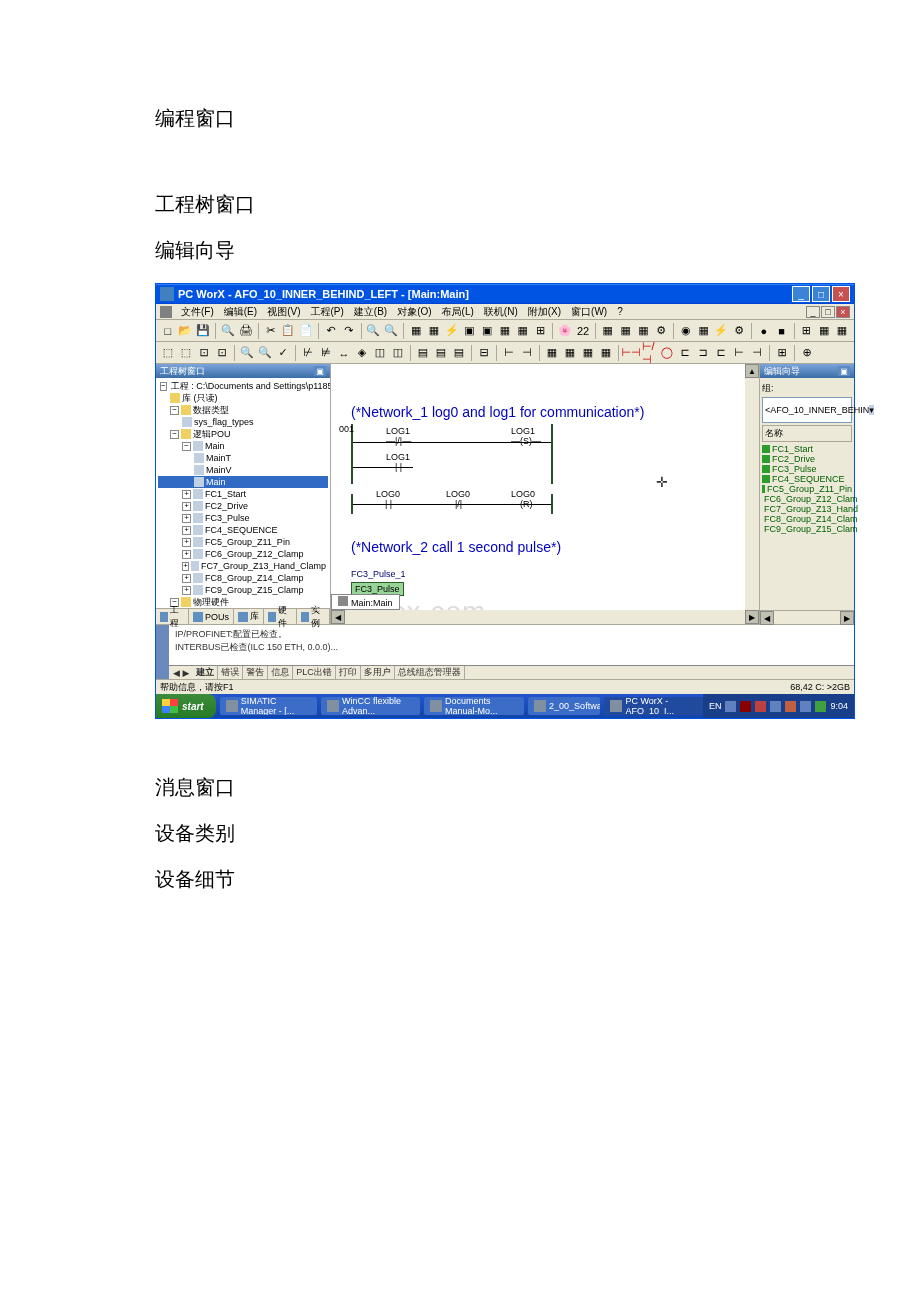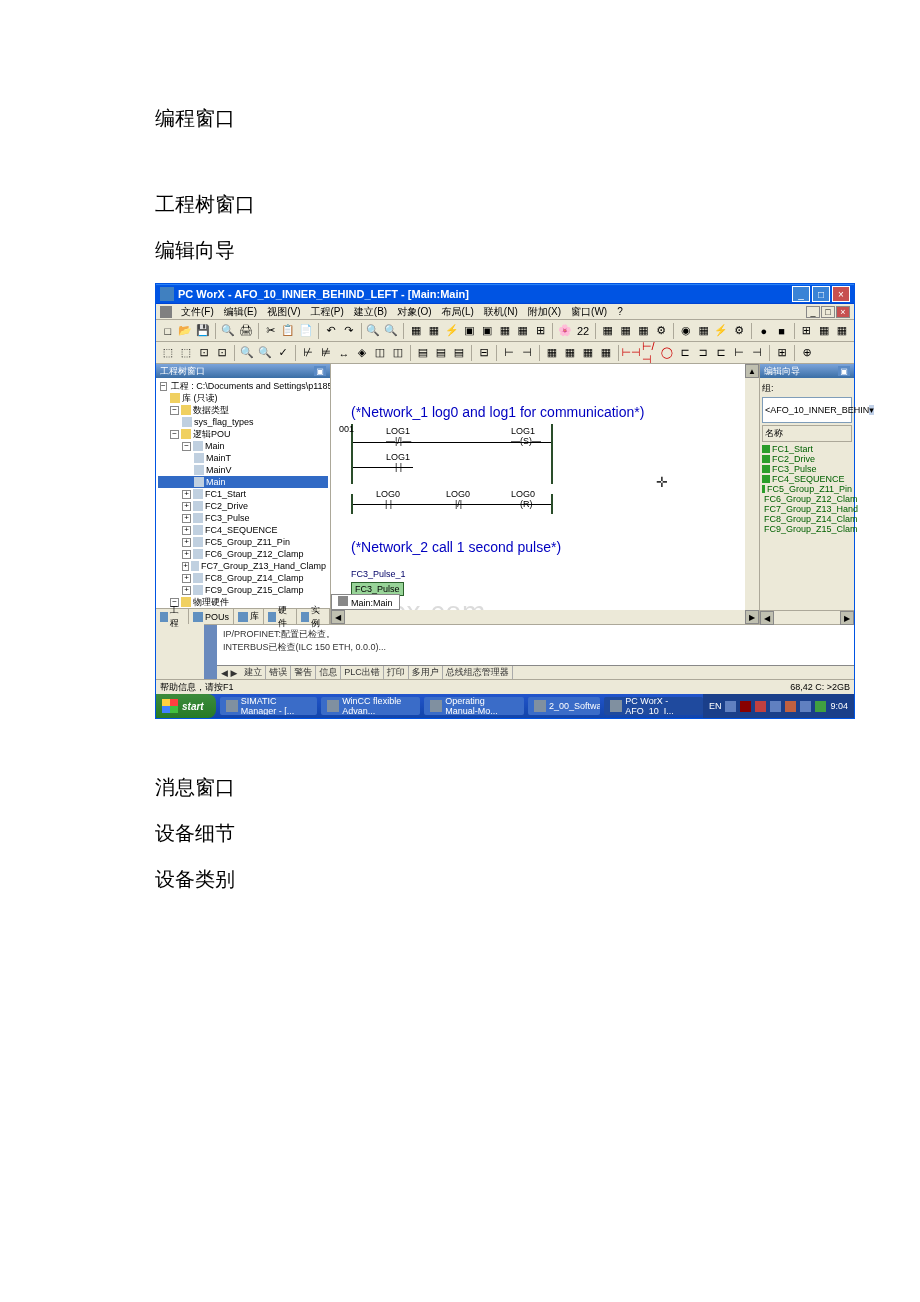--- a/index.html
+++ b/index.html
@@ -54,21 +54,21 @@
     .scroll-btn { width: 14px; height: 14px; background: #c0c0b0; border: 1px solid #888; font-size: 8px; display: flex; align-items: center; justify-content: center; }
     .editor-tabs { position: absolute; bottom: 14px; left: 0; display: flex; height: 16px; background: #737373; }
     .editor-tab { padding: 1px 6px; border: 1px solid #888; background: #fff; font-size: 9px; }
     .right-panel { width: 95px; background: #ece9d8; border-left: 1px solid #aca899; display: flex; flex-direction: column; }
     .right-content { flex: 1; padding: 2px; font-size: 9px; }
     .right-combo { width: 100%; border: 1px solid #7f9db9; background: #fff; font-size: 9px; height: 25px; display: flex; align-items: center; padding: 12px 2px; }
     .right-combo .dd { margin-left: auto; width: 12px; background: #c0d0e8; text-align: center; }
     .right-label { color: #000; margin: 2px 0; }
     .right-list-item { display: flex; align-items: center; color: #006000; }
     .right-list-item .ico { width: 8px; height: 8px; background: #2a9d2a; margin-right: 2px; }
-    .message-panel { height: 55px; background: #fff; border-top: 1px solid #aca899; display: flex; margin-left: 48px; }
+    .message-panel { height: 55px; background: #fff; border-top: 1px solid #aca899; display: flex; }
     .msg-vtabs { width: 13px; background: #6a8abd; display: flex; flex-direction: column; }
     .msg-content { flex: 1; padding: 3px 6px; font-size: 9px; color: #333; position: relative; }
     .msg-tabs { position: absolute; bottom: 0; left: 0; right: 0; display: flex; font-size: 9px; background: #ece9d8; border-top: 1px solid #888; height: 14px; align-items: center; padding-left: 4px; }
     .msg-tab { padding: 0 3px; border-right: 1px solid #aaa; }
     .status-bar { background: #ece9d8; border-top: 1px solid #aca899; height: 15px; display: flex; align-items: center; font-size: 9px; padding: 0 4px; }
     .status-right { margin-left: auto; }
     .taskbar { background: linear-gradient(to bottom, #2255cc, #1144aa); height: 24px; display: flex; align-items: center; font-size: 10px; color: #fff; }
     .start-btn { background: linear-gradient(to bottom, #3c8b3c, #267a26); padding: 3px 12px 3px 6px; font-weight: bold; font-style: italic; height: 100%; display: flex; align-items: center; border-radius: 0 8px 8px 0; }
     .start-btn .flag { width: 16px; height: 14px; background: conic-gradient(#ff4040 0 25%, #40c040 25% 50%, #4080ff 50% 75%, #ffd040 75% 100%); margin-right: 4px; }
     .task-item { background: #3a6cc8; padding: 2px 6px; margin-left: 4px; height: 18px; display: flex; align-items: center; font-size: 9px; border-radius: 2px; cursor: pointer; max-width: 100px; overflow: hidden; }
@@ -433,21 +433,21 @@
         </div>
       </div>
 
       <div class="message-panel">
         <div class="msg-vtabs"></div>
         <div class="msg-content">
           <div>IP/PROFINET:配置已检查。</div>
           <div>INTERBUS已检查(ILC 150 ETH, 0.0.0)...</div>
           <div class="msg-tabs">
             <span style="margin-right:4px">◀ ▶</span>
-            <span class="msg-tab" style="font-weight:normal">建立</span>
+            <span class="msg-tab" style="font-weight:bold">建立</span>
             <span class="msg-tab">错误</span>
             <span class="msg-tab">警告</span>
             <span class="msg-tab">信息</span>
             <span class="msg-tab">PLC出错</span>
             <span class="msg-tab">打印</span>
             <span class="msg-tab">多用户</span>
             <span class="msg-tab">总线组态管理器</span>
           </div>
         </div>
       </div>
@@ -465,21 +465,21 @@
         <div class="task-item">
             <span class="ico"></span>
             <span>SIMATIC Manager - [...</span>
           </div>
         <div class="task-item">
             <span class="ico"></span>
             <span>WinCC flexible Advan...</span>
           </div>
         <div class="task-item">
             <span class="ico"></span>
-            <span>Operating Manual-Mo...</span>
+            <span>Documents Manual-Mo...</span>
           </div>
         <div class="task-item">
             <span class="ico"></span>
             <span>2_00_Software</span>
           </div>
         <div class="task-item active">
             <span class="ico"></span>
             <span>PC WorX - AFO_10_I...</span>
           </div>
         <div class="tray">
@@ -491,15 +491,15 @@
           <span class="ico" style="background:#c06040"></span>
           <span class="ico"></span>
           <span class="ico" style="background:#40a040"></span>
           <span>9:04</span>
         </div>
       </div>
     </div>
   </div>
 
   <div class="doc-text spaced">消息窗口</div>
+  <div class="doc-text">设备类别</div>
   <div class="doc-text">设备细节</div>
-  <div class="doc-text">设备类别</div>
 </div>
 
 </body></html>

